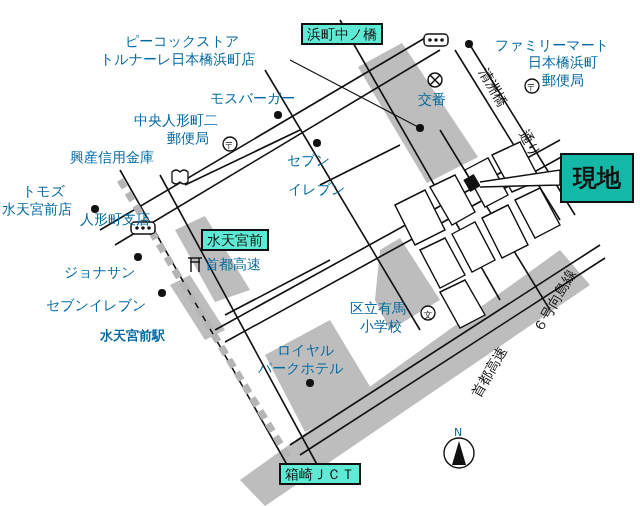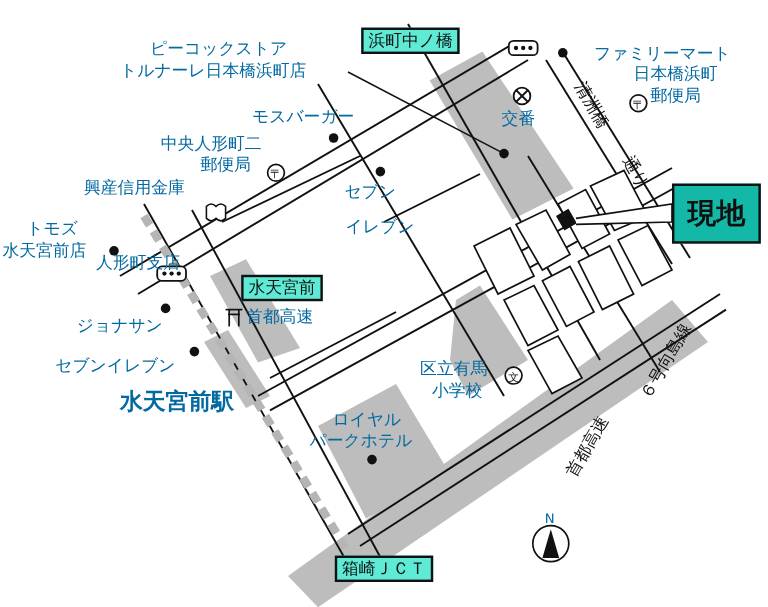--- a/index.html
+++ b/index.html
@@ -134,21 +134,21 @@
 <div class="lbl" style="left:100px;top:51px;">トルナーレ日本橋浜町店</div>
 <div class="lbl" style="left:210px;top:90px;">モスバーガー</div>
 <div class="lbl" style="left:134px;top:112px;">中央人形町二</div>
 <div class="lbl" style="left:167px;top:130px;">郵便局</div>
 <div class="lbl" style="left:70px;top:149px;">興産信用金庫</div>
 <div class="lbl" style="left:80px;top:167px;margin-top:44px;">人形町支店</div>
 <div class="lbl" style="left:22px;top:183px;">トモズ</div>
 <div class="lbl" style="left:2px;top:201px;">水天宮前店</div>
 <div class="lbl" style="left:64px;top:264px;">ジョナサン</div>
 <div class="lbl" style="left:46px;top:297px;">セブンイレブン</div>
-<div class="lbl bold" style="left:100px;top:327px;font-size:19px;">水天宮前駅</div>
+<div class="lbl bold" style="left:100px;top:327px;font-size:13px;">水天宮前駅</div>
 <div class="lbl" style="left:287px;top:152px;">セブン</div>
 <div class="lbl" style="left:288px;top:181px;">イレブン</div>
 <div class="lbl" style="left:418px;top:91px;">交番</div>
 <div class="lbl" style="left:495px;top:37px;">ファミリーマート</div>
 <div class="lbl" style="left:528px;top:54px;">日本橋浜町</div>
 <div class="lbl" style="left:542px;top:72px;">郵便局</div>
 <div class="lbl" style="left:205px;top:256px;">首都高速</div>
 <div class="lbl" style="left:350px;top:300px;">区立有馬</div>
 <div class="lbl" style="left:360px;top:318px;">小学校</div>
 <div class="lbl" style="left:277px;top:342px;">ロイヤル</div>

